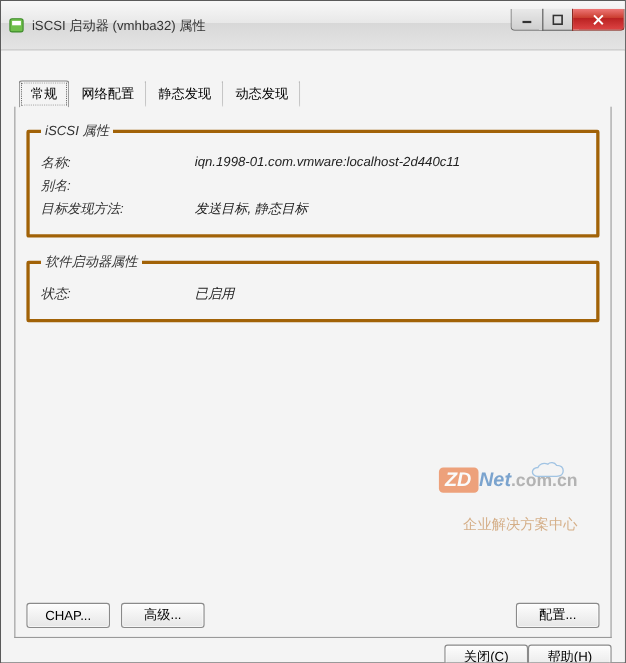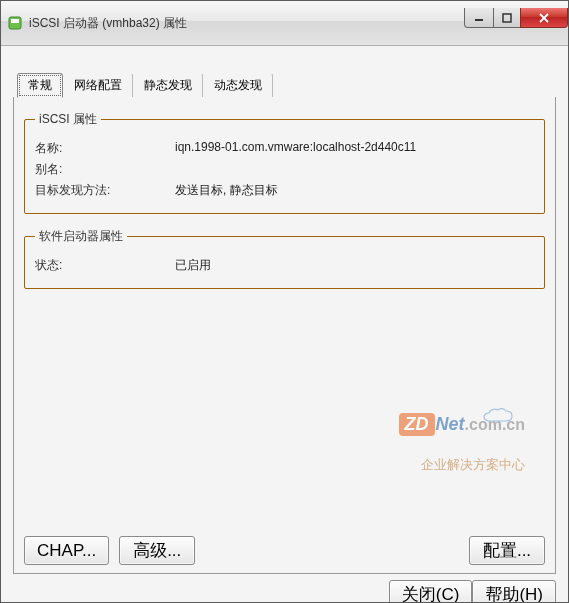--- a/index.html
+++ b/index.html
@@ -92,41 +92,42 @@
     flex: 1;
     border: 1px solid #999;
     border-top: none;
     background: #f4f4f4;
     padding: 10px 10px 8px 10px;
     display: flex;
     flex-direction: column;
     position: relative;
   }
   fieldset.group {
-    border: 1px solid #a16207;
+    border: 3px solid #a16207;
     border-radius: 2px;
     padding: 8px 10px 10px 10px;
     margin: 4px 0 10px 0;
+    font-style: italic;
   }
   fieldset.group legend {
     padding: 0 4px;
     color: #333;
   }
   .row { display: flex; margin: 4px 0; }
   .row .label { width: 140px; color: #333; }
   .row .value { flex: 1; color: #222; }
   .spacer { flex: 1; position: relative; }
   .btn {
     min-width: 76px;
     padding: 2px 12px;
     border: 1px solid #8a8a8a;
     background: linear-gradient(#fdfdfd, #e6e6e6);
     border-radius: 3px;
     font-family: inherit;
-    font-size: 17px;
+    font-size: 12px;
     cursor: default;
     box-shadow: 0 0 0 1px rgba(255,255,255,0.6) inset;
   }
   .bottom-buttons {
     display: flex;
     gap: 0;
     padding-top: 6px;
     justify-content: flex-end;
   }
   .panel-bottom-left { display:flex; gap:10px; }

